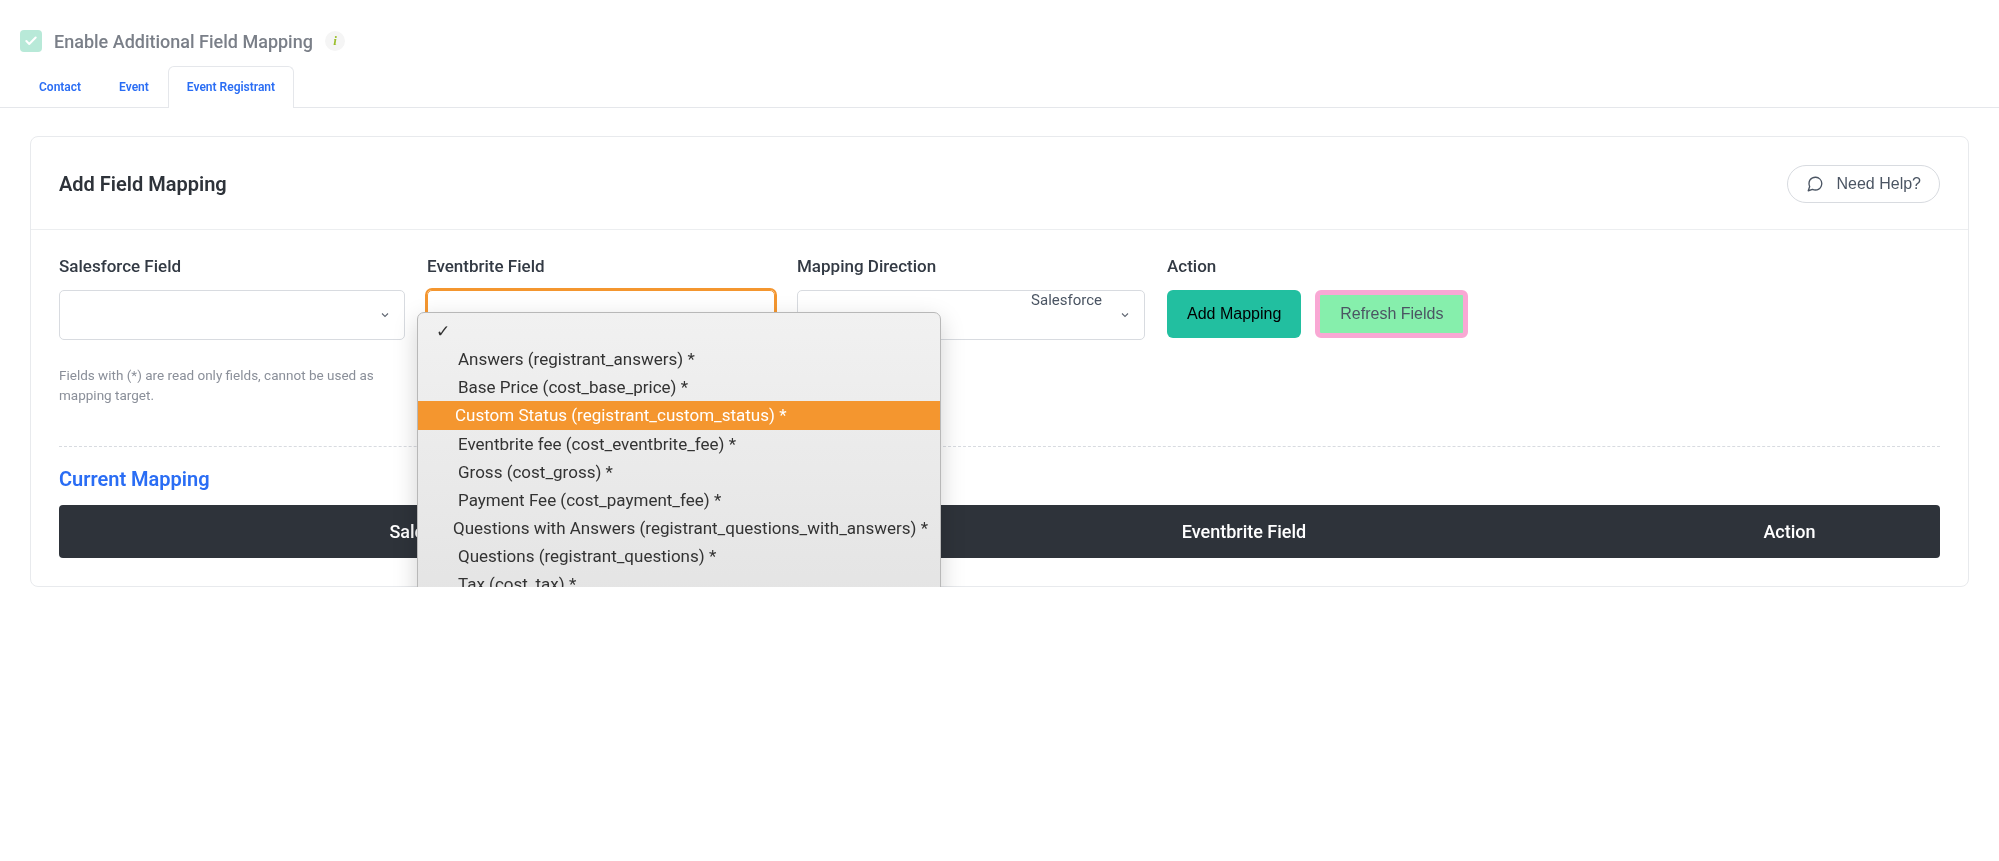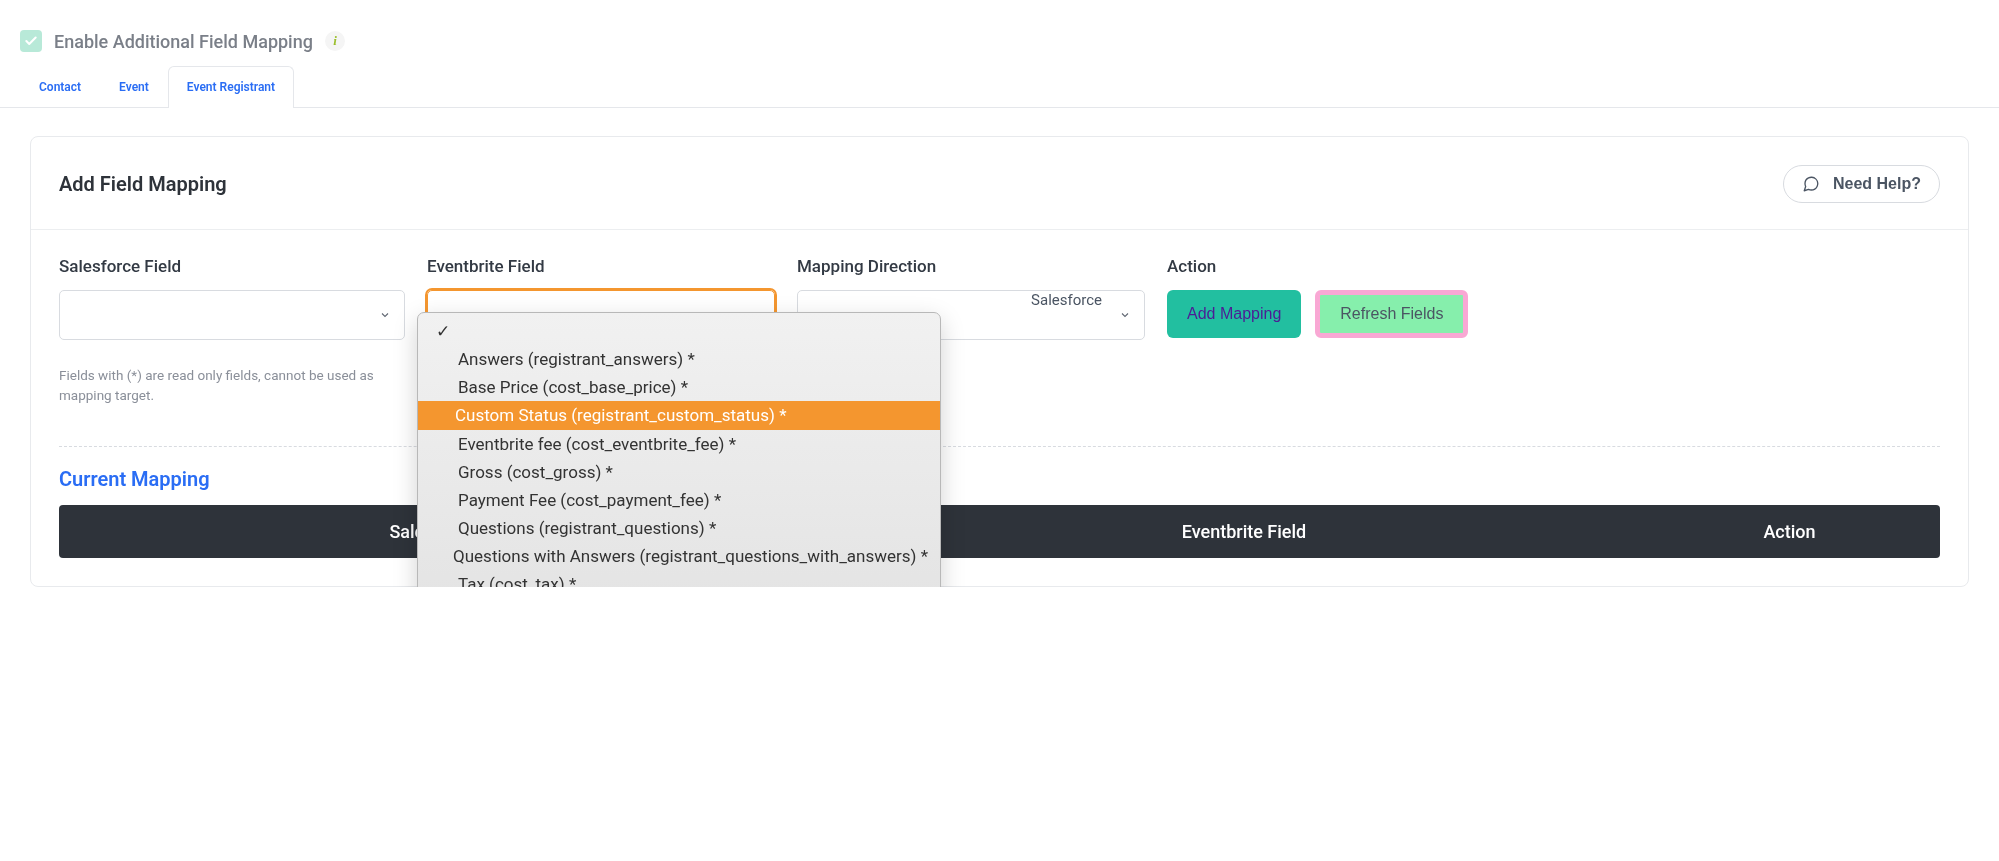--- a/index.html
+++ b/index.html
@@ -101,21 +101,21 @@
     display: flex;
     align-items: flex-end;
     gap: 13px;
     border: 1px solid #d8dbe0;
     border-radius: 999px;
     padding: 9px 18px;
     font-size: 16px;
     color: #4b5563;
     background: #fff;
     cursor: pointer;
-    font-weight: 700;
+    font-weight: 400;
   }
   .help-icon {
     width: 18px;
     height: 18px;
   }
 
   .card-body {
     padding: 26px 28px 40px 28px;
     display: flex;
     gap: 22px;
@@ -185,21 +185,21 @@
     font-size: 16px;
     font-weight: 500;
     padding: 0 20px;
     cursor: pointer;
     display: inline-flex;
     align-items: center;
     justify-content: center;
   }
   .btn-primary {
     background: #22bfa0;
-    color: #4c1d95;
+    color: #000000;
     border: none;
   }
   .btn-outline {
     background: #86efac;
     border: 5px solid #f9a8d4;
     color: #4b5563;
   }
 
   
   .dropdown-menu {
@@ -333,25 +333,25 @@
           <div class="row">
             <span class="check"></span>
             <span class="opt-text">Gross (cost_gross) *</span>
           </div>
           <div class="row">
             <span class="check"></span>
             <span class="opt-text">Payment Fee (cost_payment_fee) *</span>
           </div>
           <div class="row">
             <span class="check"></span>
+            <span class="opt-text">Questions with Answers (registrant_questions_with_answers) *</span>
+          </div>
+          <div class="row">
+            <span class="check"></span>
             <span class="opt-text">Questions (registrant_questions) *</span>
-          </div>
-          <div class="row">
-            <span class="check"></span>
-            <span class="opt-text">Questions with Answers (registrant_questions_with_answers) *</span>
           </div>
           <div class="row">
             <span class="check"></span>
             <span class="opt-text">Tax (cost_tax) *</span>
           </div>
           <div class="row">
             <span class="check"></span>
             <span class="opt-text">Ticket Class Name (ticket_class_name) *</span>
           </div>
           <div class="row">

